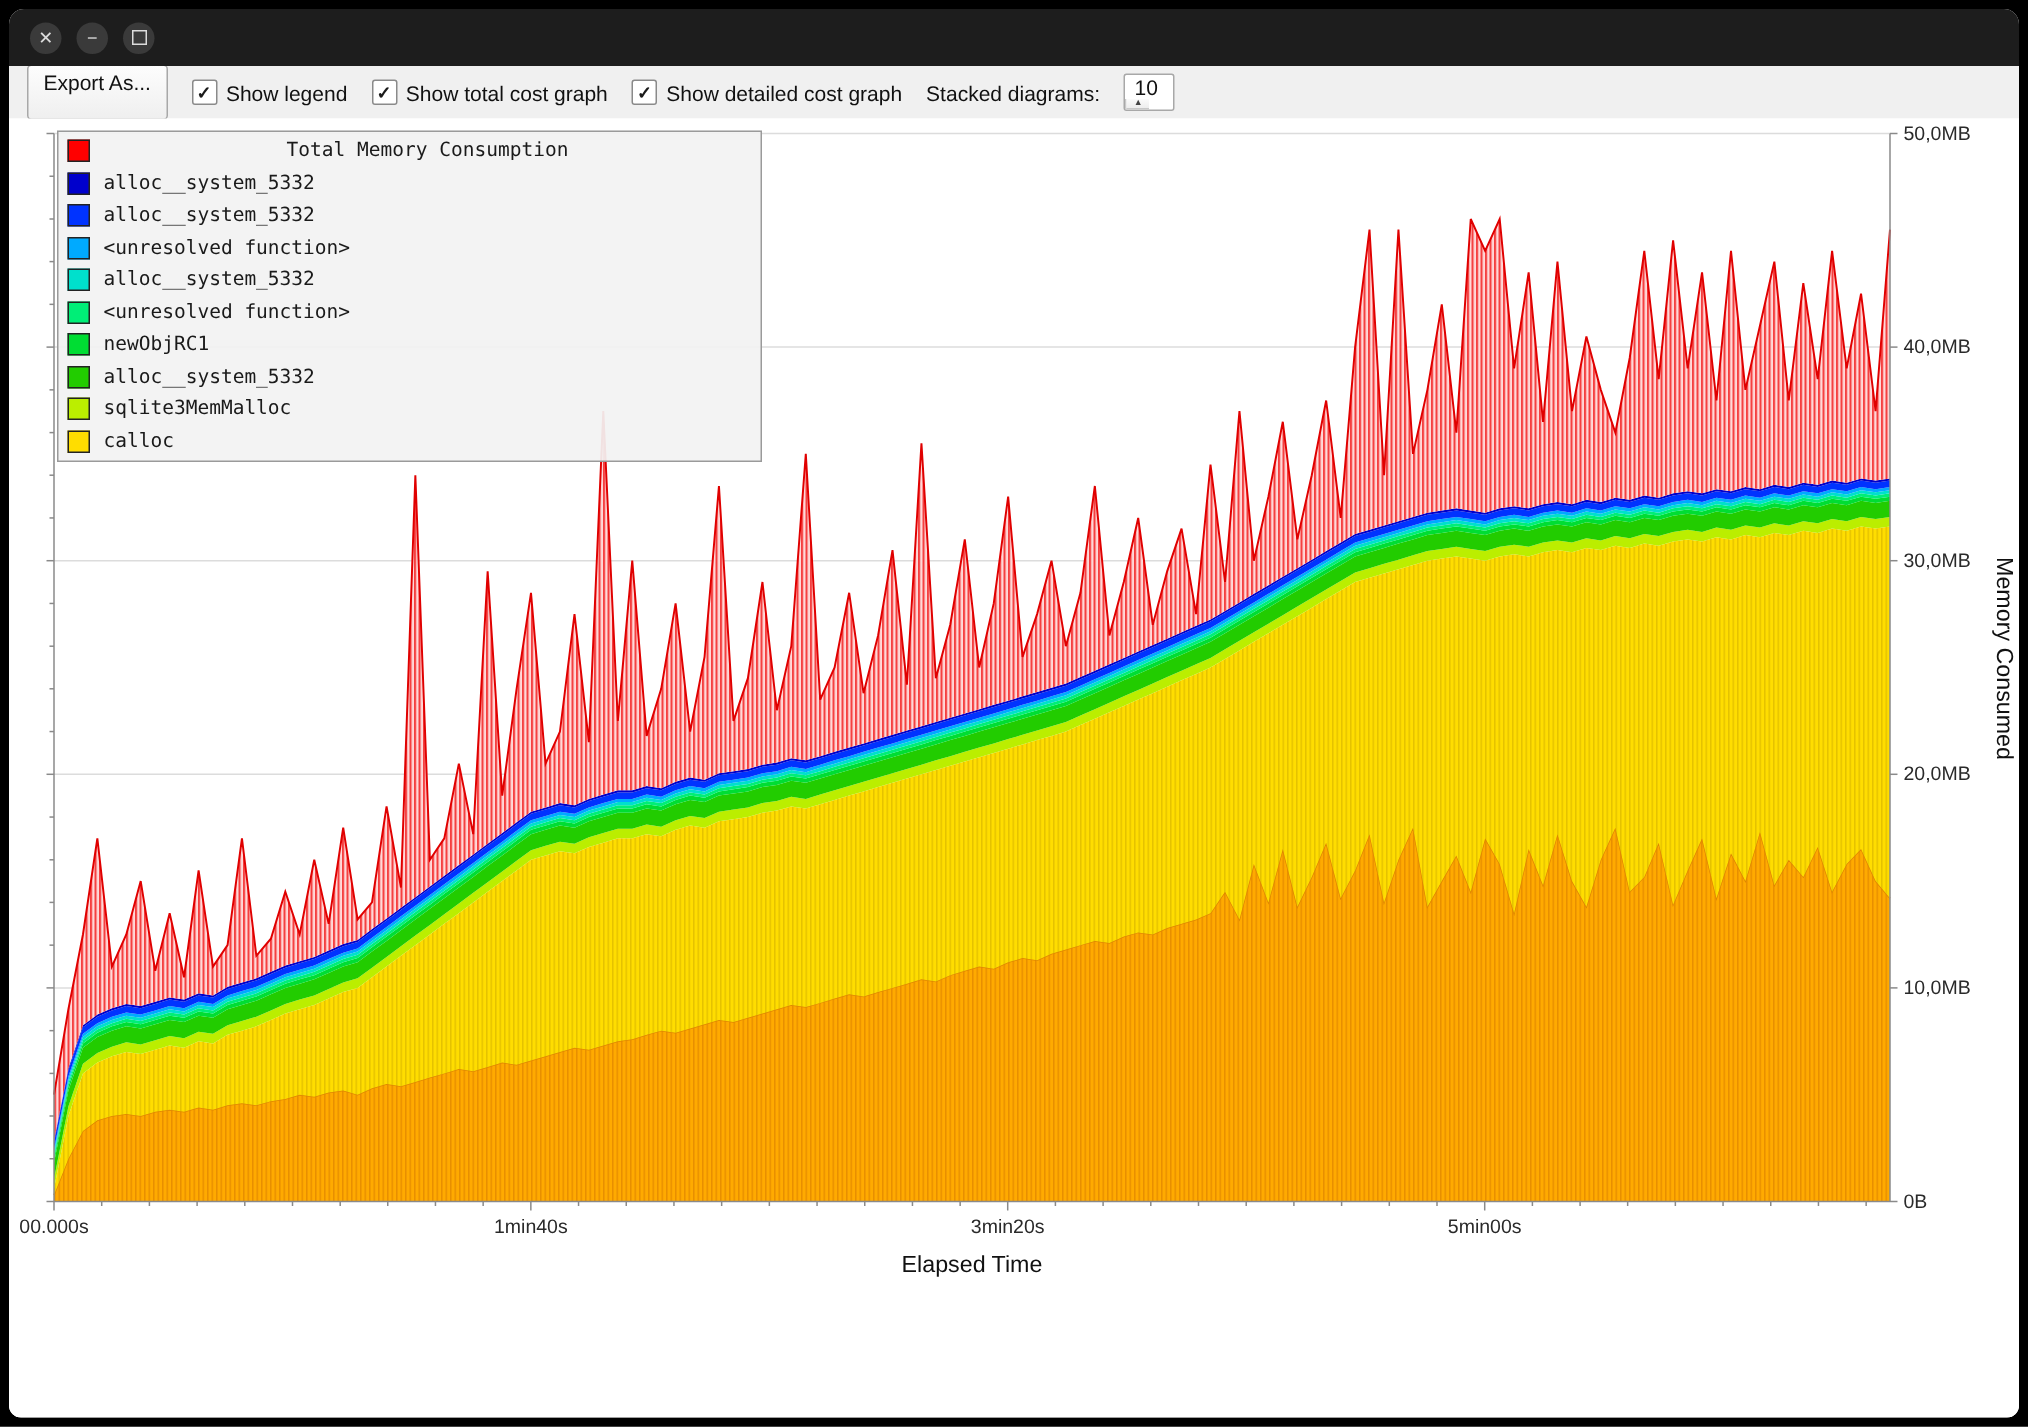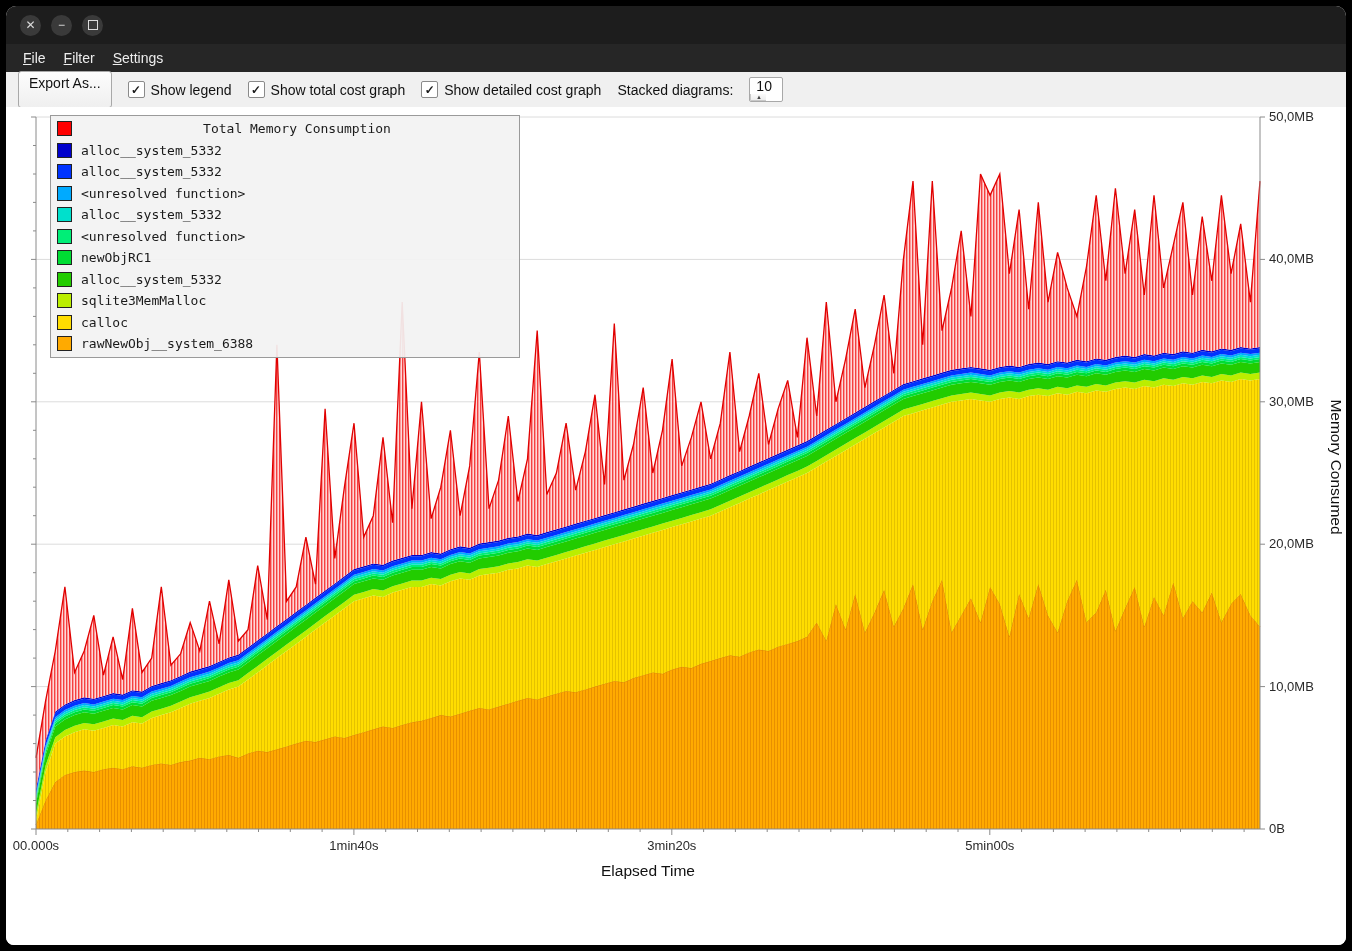--- a/index.html
+++ b/index.html
@@ -35,21 +35,21 @@
   .spin{display:flex;align-items:stretch;border:1px solid #a8a8a8;background:#fff;height:23px;
     border-radius:2px;overflow:hidden;flex-direction:column;}
   .spin .val{width:26px;display:flex;align-items:center;padding-left:6px;font-size:14px;}
   .spin .arrows{display:flex;flex-direction:column;border-left:1px solid #c8c8c8;}
   .spin .arrows div{flex:1;width:15px;display:flex;align-items:center;justify-content:center;
     font-size:6px;color:#444;background:linear-gradient(#fbfbfb,#ededed);cursor:default;}
   .spin .arrows div:first-child{border-bottom:1px solid #c8c8c8;}
   
   .chart-area{position:relative;flex:1;background:#fff;}
   .chart-area svg{position:absolute;left:0;top:0;}
-  .legend{position:absolute;left:44px;top:8px;width:468px;background:rgba(242,242,242,0.93);
+  .legend{position:absolute;left:32px;top:8px;width:468px;background:rgba(242,242,242,0.93);
     border:1px solid #9a9a9a;font-family:"DejaVu Sans Mono",monospace;font-size:13px;color:#1a1a1a;
     padding:2px 0;}
   .lrow{display:flex;align-items:center;height:21.5px;padding:0 6px;gap:9px;}
   .lrow .sw{width:15px;height:15px;border:1px solid #222;flex:0 0 15px;box-sizing:border-box;}
   .lrow .ttl{flex:1;text-align:center;}
 </style>
 </head>
 <body>
 
 <div class="window">
@@ -57,25 +57,20 @@
   <div class="titlebar">
     <div class="win-buttons">
       <div class="win-btn">✕</div>
       <div class="win-btn">−</div>
       <div class="win-btn">
           <span class="sq"></span>
         </div>
     </div>
   </div>
 
-  <div class="menubar" id="menubar">
-      <div class="menu-item">File</div>
-      <div class="menu-item">Filter</div>
-      <div class="menu-item">Settings</div>
-    </div>
 
 
   <div class="toolbar">
     <button class="btn">Export As...</button>
     <span id="checkboxes" style="display:flex;gap:16px;">
         <span class="chk">
           <span class="box">✓</span>
           <span>Show legend</span>
         </span>
         <span class="chk">
@@ -252,20 +247,16 @@
           <span>alloc__system_5332</span>
         </div>
         <div class="lrow">
           <span class="sw" style="background: rgb(187, 238, 0);"></span>
           <span>sqlite3MemMalloc</span>
         </div>
         <div class="lrow">
           <span class="sw" style="background: rgb(255, 221, 0);"></span>
           <span>calloc</span>
         </div>
-        <div class="lrow">
-          <span class="sw" style="background: rgb(255, 170, 0);"></span>
-          <span>rawNewObj__system_6388</span>
-        </div>
       </div>
   </div>
 
 </div>
 
 </body></html>

